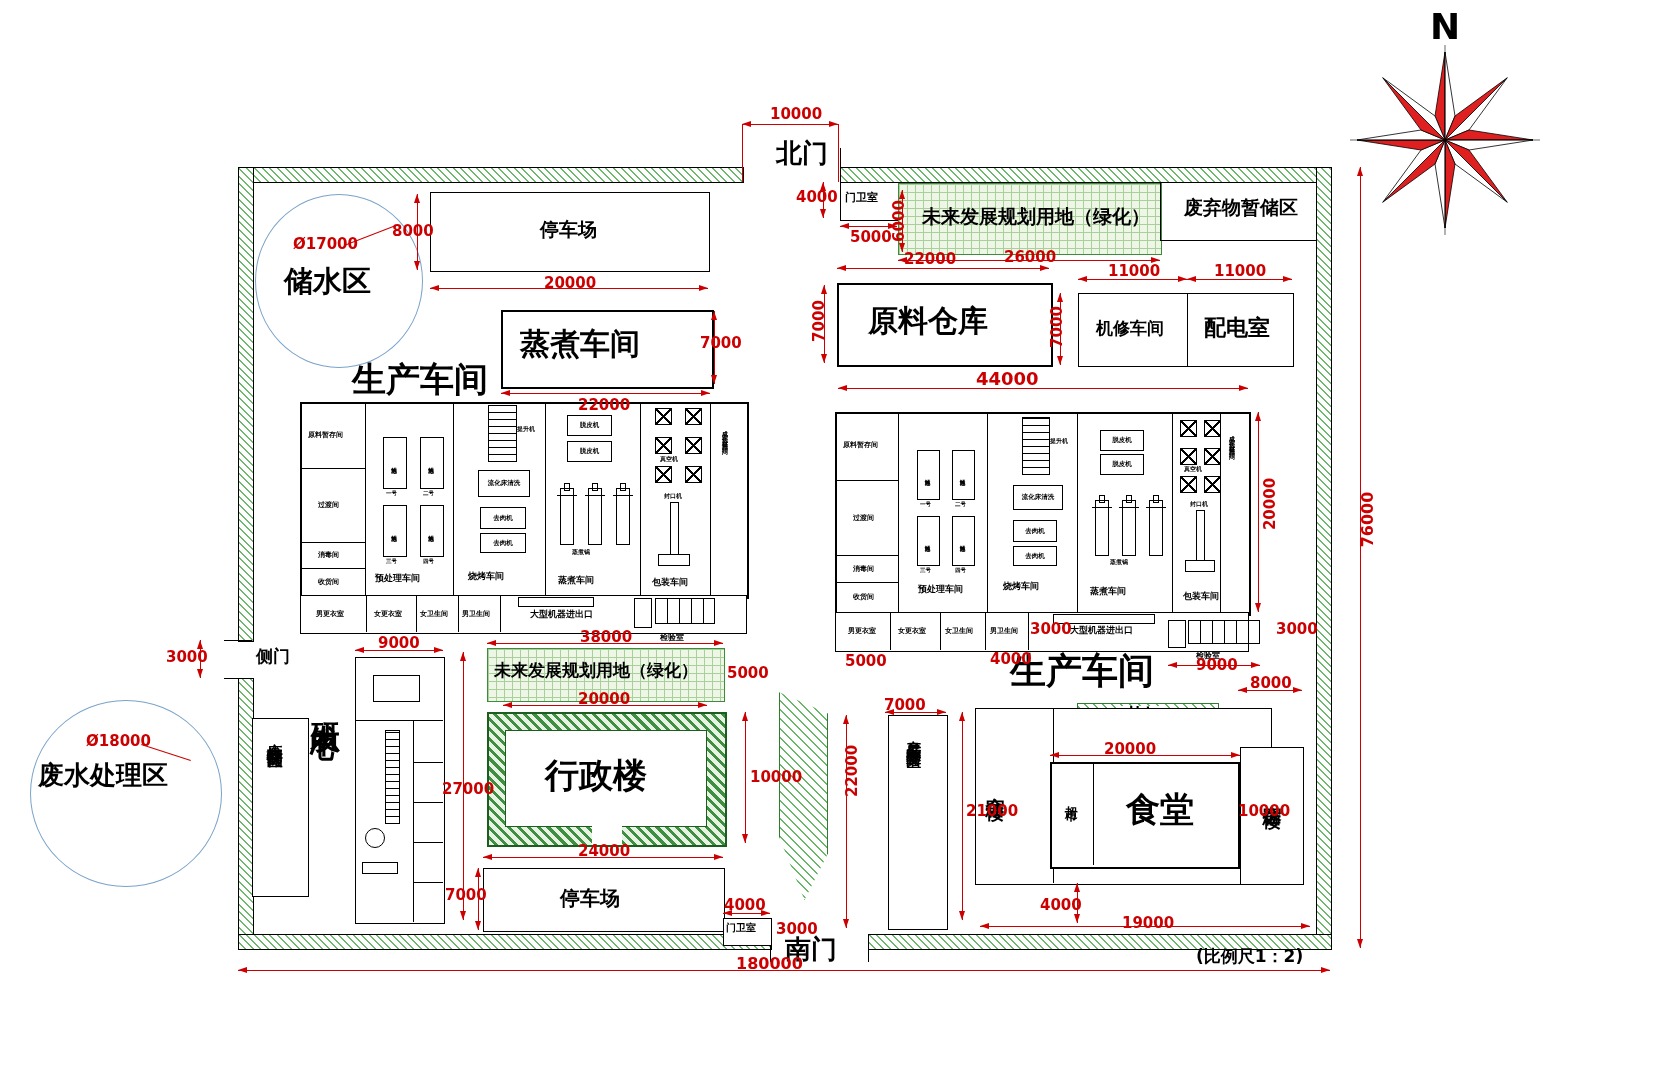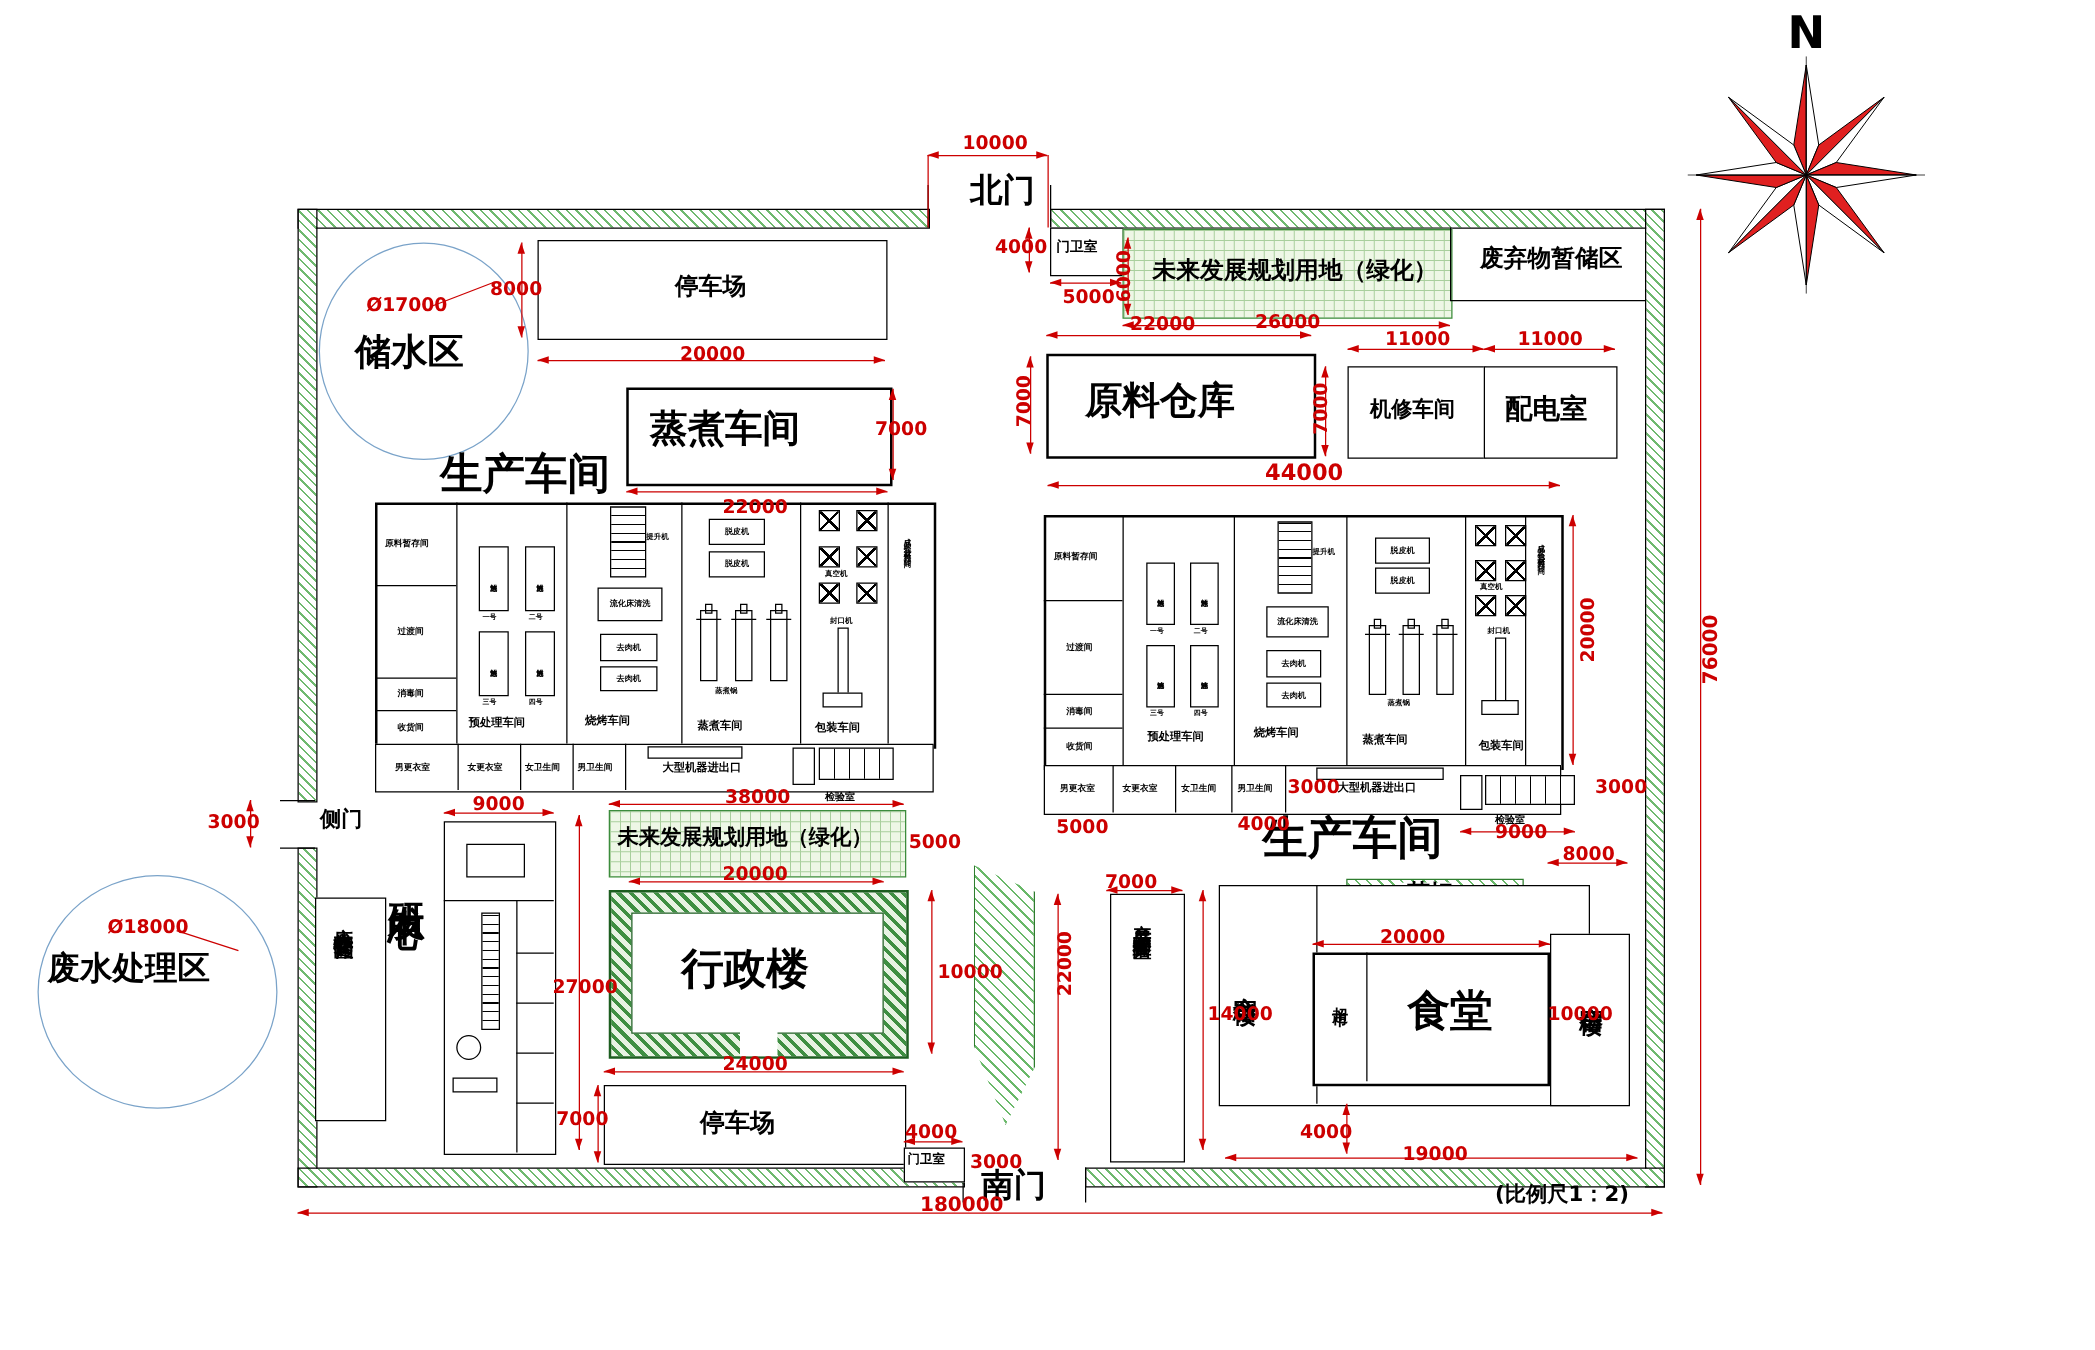--- a/index.html
+++ b/index.html
@@ -380,42 +380,42 @@
   <span class="dnum" style="left:1004px;top:248px">26000</span>
   <span class="dnum" style="left:392px;top:222px">8000</span>
   <span class="dnum" style="left:544px;top:274px">20000</span>
   <span class="dnum" style="left:904px;top:250px">22000</span>
   <span class="dnum rot" style="left:798px;top:312px">7000</span>
   <span class="dnum" style="left:1108px;top:262px">11000</span>
   <span class="dnum" style="left:1214px;top:262px">11000</span>
   <span class="dnum rot" style="left:1036px;top:318px">7000</span>
   <span class="dnum" style="left:578px;top:396px">22000</span>
   <span class="dnum" style="left:700px;top:334px">7000</span>
-  <span class="dnum" style="left:1012px;top:368px;font-size:18px">44000</span>
+  <span class="dnum" style="left:976px;top:368px;font-size:18px">44000</span>
   <span class="dnum rot" style="left:1244px;top:495px">20000</span>
   <span class="dnum rot" style="left:1340px;top:510px;font-size:16px">76000</span>
   <span class="dnum" style="left:166px;top:648px">3000</span>
   <span class="dnum" style="left:378px;top:634px">9000</span>
   <span class="dnum" style="left:442px;top:780px">27000</span>
   <span class="dnum" style="left:580px;top:628px">38000</span>
   <span class="dnum" style="left:727px;top:664px">5000</span>
   <span class="dnum" style="left:578px;top:690px">20000</span>
   <span class="dnum" style="left:750px;top:768px">10000</span>
   <span class="dnum" style="left:578px;top:842px">24000</span>
   <span class="dnum" style="left:445px;top:886px">7000</span>
   <span class="dnum" style="left:724px;top:896px">4000</span>
   <span class="dnum" style="left:776px;top:920px">3000</span>
   <span class="dnum" style="left:845px;top:652px">5000</span>
   <span class="dnum" style="left:990px;top:650px">4000</span>
   <span class="dnum" style="left:1030px;top:620px">3000</span>
   <span class="dnum" style="left:1196px;top:656px">9000</span>
   <span class="dnum" style="left:1276px;top:620px">3000</span>
   <span class="dnum" style="left:884px;top:696px">7000</span>
   <span class="dnum rot" style="left:826px;top:762px">22000</span>
-  <span class="dnum" style="left:966px;top:802px">14000</span>
+  <span class="dnum" style="left:966px;top:802px">21000</span>
   <span class="dnum" style="left:1250px;top:674px">8000</span>
   <span class="dnum" style="left:1104px;top:740px">20000</span>
   <span class="dnum" style="left:1238px;top:802px">10000</span>
   <span class="dnum" style="left:1040px;top:896px">4000</span>
   <span class="dnum" style="left:1122px;top:914px">19000</span>
   <span class="dnum" style="left:736px;top:954px;font-size:16px">180000</span>
   <div class="lbl" style="left:1196px;top:948px;font-size:17px">(比例尺1：2)</div>
 
 </div>
 

